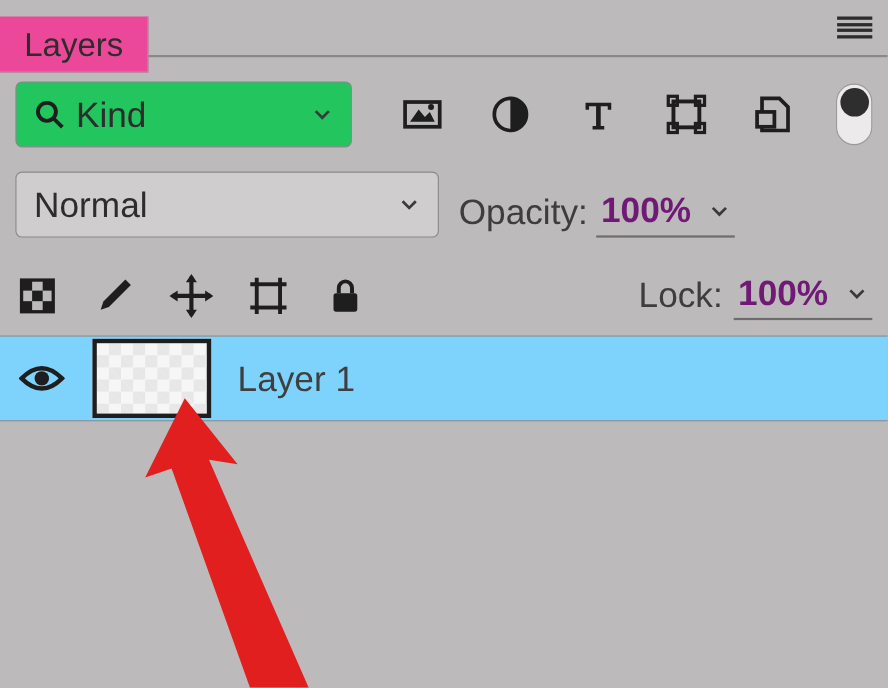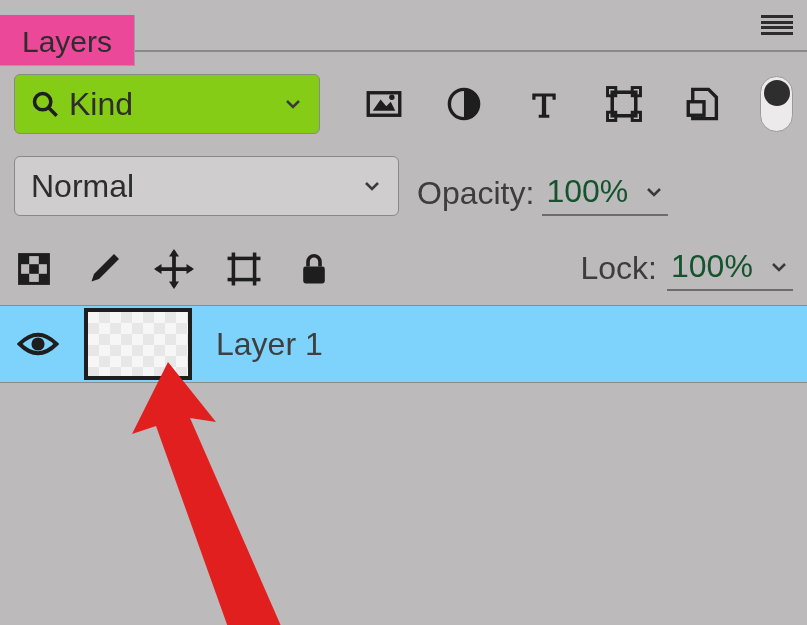--- a/index.html
+++ b/index.html
@@ -54,21 +54,21 @@
   .filter-row {
     display: flex;
     align-items: center;
     gap: 26px;
     padding: 22px 14px 22px 14px;
   }
   .kind-select {
     display: flex;
     align-items: center;
     gap: 10px;
-    background: #84cc16;
+    background: #22c55e;
     border: 1px solid #8a8889;
     border-radius: 6px;
     padding: 10px 14px 10px 16px;
     width: 316px;
     height: 60px;
     cursor: pointer;
   }
   .kind-select .mag {
     width: 28px; height: 28px;
     display: flex; align-items: center; justify-content: center;
@@ -135,21 +135,21 @@
   }
   .blend-select .label { font-size: 32px; color: #2d2d2d; flex: 1; }
   .opacity-group { display: flex; align-items: center; gap: 8px; }
   .olabel { font-size: 32px; color: #3d3d3d; }
   .ovalue-wrap {
     display: flex; align-items: center; gap: 8px;
     border-bottom: 2px solid #6e6c6d;
     padding: 2px 4px 4px 4px;
     cursor: pointer;
   }
-  .ovalue { font-size: 32px; color: #14532d; min-width: 90px; }
+  .ovalue { font-size: 32px; color: #701a75; min-width: 90px; font-weight: bold; }
   .chev { width: 20px; }
 
   
   .lock-row {
     display: flex;
     align-items: center;
     padding: 14px 14px 14px 14px;
     gap: 30px;
   }
   .locklabel { font-size: 32px; color: #2d2d2d; margin-right: 4px; }

